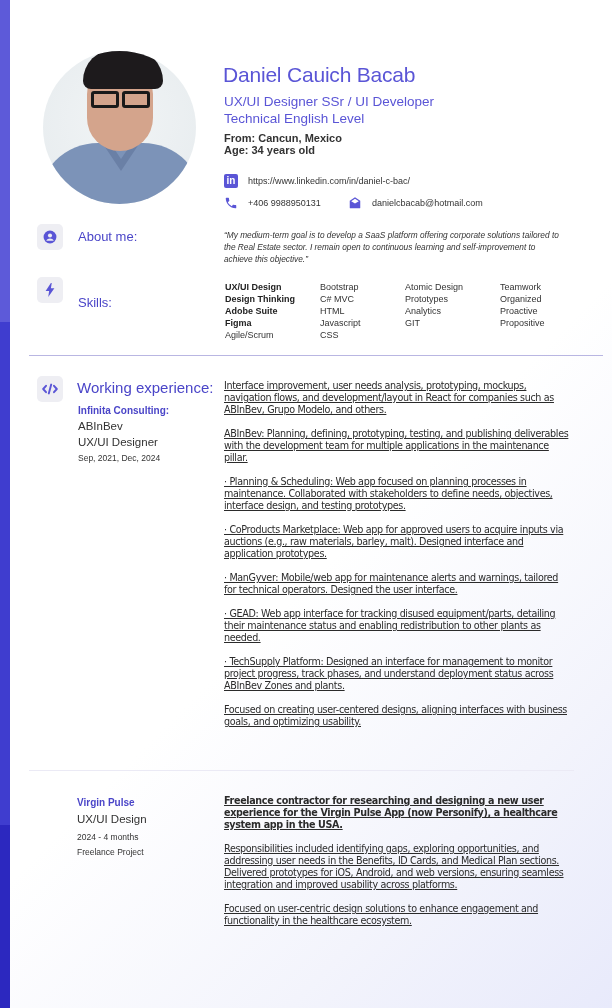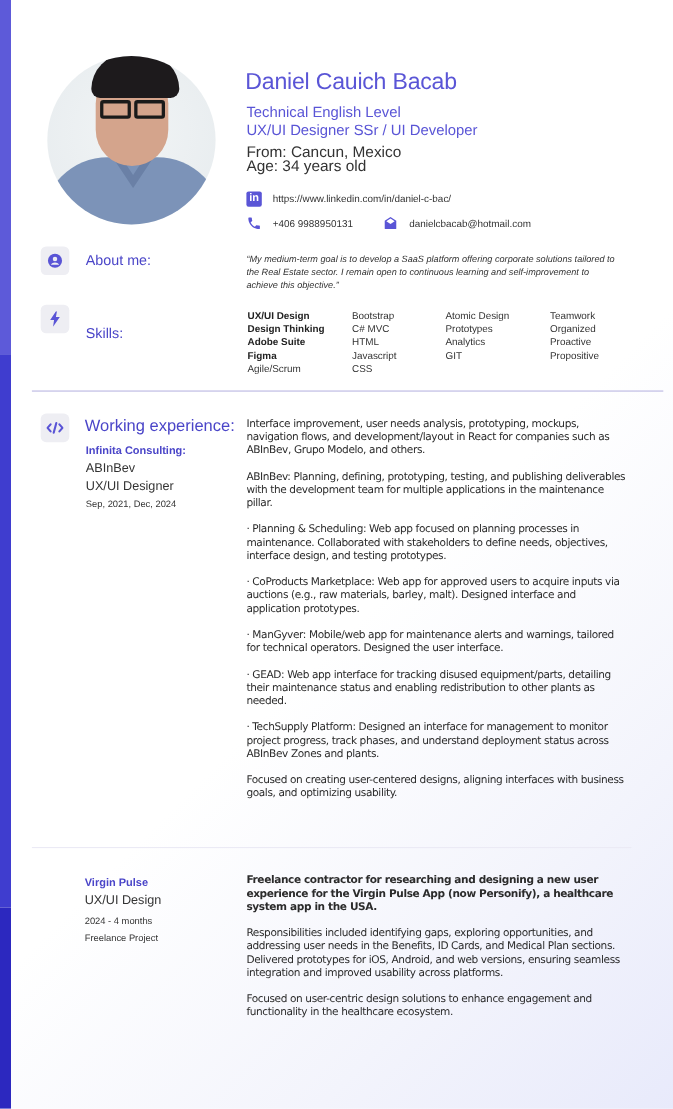--- a/index.html
+++ b/index.html
@@ -22,21 +22,21 @@
   }
   .photo .hair { position: absolute; left: 40px; top: -2px; width: 80px; height: 40px; background: #1d1a1c; border-radius: 40px 40px 10px 10px; }
   .photo .face { position: absolute; left: 44px; top: 14px; width: 66px; height: 86px; background: #d4a48c; border-radius: 30px 30px 34px 34px; }
   .photo .glasses-l { position: absolute; left: 48px; top: 40px; width: 28px; height: 17px; border: 3px solid #1a1a1a; border-radius: 3px; }
   .photo .glasses-r { position: absolute; left: 79px; top: 40px; width: 28px; height: 17px; border: 3px solid #1a1a1a; border-radius: 3px; }
   .photo .shirt { position: absolute; left: -5px; top: 92px; width: 165px; height: 80px; background: #7c93b8; border-radius: 60px 60px 0 0; }
   .photo .collar { position: absolute; left: 58px; top: 90px; width: 40px; height: 30px; background: #6a80a6; clip-path: polygon(0 0, 50% 100%, 100% 0, 80% 0, 50% 60%, 20% 0); }
 
   .name { position: absolute; left: 223px; top: 63px; font-size: 21px; color: #5a55d6; letter-spacing: -0.2px; }
   .role { position: absolute; left: 224px; top: 93px; font-size: 13.5px; color: #5a55d6; line-height: 17px; }
-  .meta { position: absolute; left: 224px; top: 132px; font-size: 14px; color: #333; line-height: 12px; }
+  .meta { position: absolute; left: 224px; top: 132px; font-size: 11px; color: #333; line-height: 12px; font-weight: bold; }
   .contact { position: absolute; font-size: 9px; color: #333; display: flex; align-items: center; justify-content: center; }
   .contact .ic { display: inline-flex; align-items: center; justify-content: center; margin-right: 10px; }
   .li-box { width: 14px; height: 14px; background: #5a55d6; border-radius: 2px; color: #fff; font-weight: bold; font-size: 10px; line-height: 14px; text-align: center; }
 
   .sec-icon {
     position: absolute; width: 26px; height: 26px; background: #eeeef3; border-radius: 5px;
     display: flex; align-items: center; justify-content: center;
   }
   .sec-title { position: absolute; font-size: 13px; color: #4a45c8; }
 
@@ -54,20 +54,21 @@
   .divider.light { left: 29px; width: 545px; background: #ebeaf5; }
 
   .job-company { position: absolute; font-size: 10px; color: #4a45c8; font-weight: bold; }
   .job-line { position: absolute; font-size: 11.5px; color: #333; }
   .job-small { position: absolute; font-size: 8.5px; color: #333; }
 
   .body-text {
     position: absolute; left: 224px; width: 345px;
     font-family: "DejaVu Sans", sans-serif; font-size: 9.6px; line-height: 12px; color: #2b2b2b;
     letter-spacing: -0.35px;
+    text-decoration: underline;
   }
   .body-text p { margin-bottom: 12px; }
   .body-text .bold { font-weight: bold; }
 </style>
 </head>
 <body>
 
 <div class="strip s1"></div>
 <div class="strip s2"></div>
 <div class="strip s3"></div>
@@ -76,22 +77,22 @@
   <div class="shirt"></div>
   <div class="collar"></div>
   <div class="face"></div>
   <div class="hair"></div>
   <div class="glasses-l"></div>
   <div class="glasses-r"></div>
 </div>
 
 <div class="name">Daniel Cauich Bacab</div>
 <div class="role">
+  <div>UX/UI Designer SSr / UI Developer</div>
   <div>Technical English Level</div>
-  <div>UX/UI Designer SSr / UI Developer</div>
 </div>
 <div class="meta">
   <div>From: Cancun, Mexico</div>
   <div>Age: 34 years old</div>
 </div>
 
 <div class="contact" style="left:224px; top:174px;">
   <span class="ic li-box">in</span>
   <span>https://www.linkedin.com/in/daniel-c-bac/</span>
 </div>

